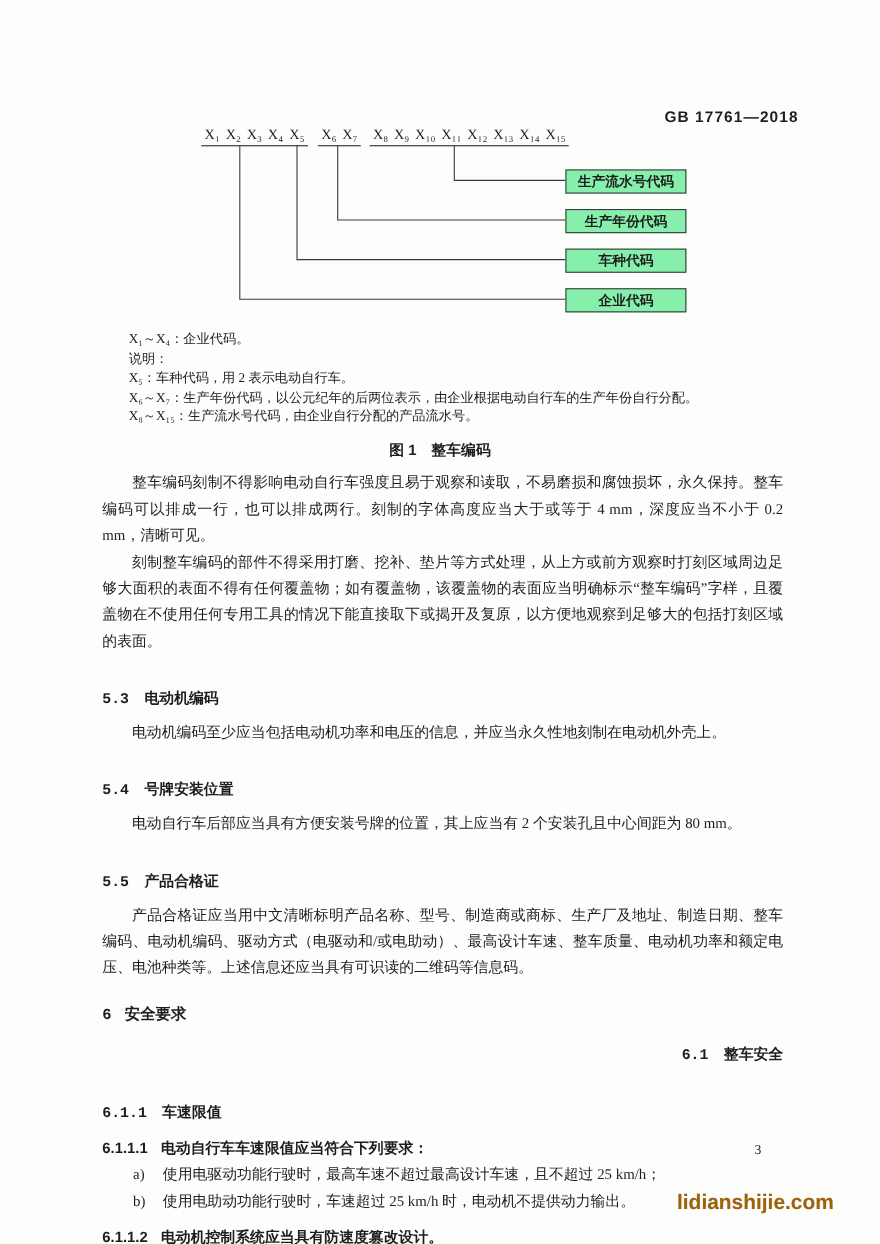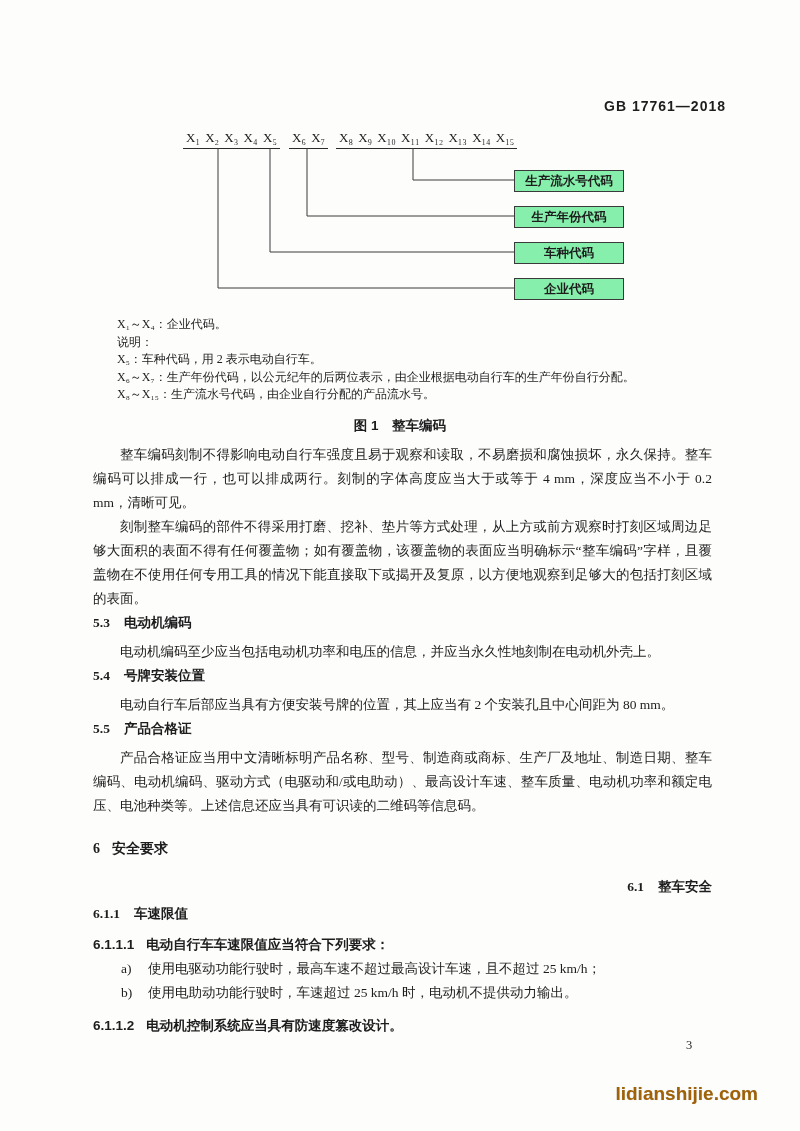--- a/index.html
+++ b/index.html
@@ -11,21 +11,21 @@
     position:relative;overflow:hidden;
   }
   .page-header{
     padding-top:98px;
     text-align:right;
     margin-right:74px;
     font-family:"Liberation Sans","DejaVu Sans",sans-serif;
     font-weight:bold;font-size:14px;letter-spacing:1px;
   }
   
-  .figure{position:relative;height:172px;margin-top:16px;}
+  .figure{position:relative;height:172px;}
   .code-group{
     position:absolute;top:0;
     font-size:13px;white-space:nowrap;
     border-bottom:1px solid #2b2b2b;
     padding:0 3px 2px 3px;
     word-spacing:2px;
   }
   .cg1{left:183px;}
   .cg2{left:260px;}
   .cg3{left:289px;}
@@ -46,22 +46,22 @@
     font-weight:bold;font-size:13.5px;
   }
   
   .para{
     margin:0 88px 0 93px;
     font-size:13.5px;line-height:24px;
     text-indent:2em;text-align:justify;font-family:Liberation Serif, serif;
   }
   .para-first{margin-top:8px;}
   .sec-heading{
-    margin:2px 88px 7px 93px;
-    font-family:Liberation Serif, serif;
+    margin:32px 88px 7px 93px;
+    font-family:Liberation Mono, monospace;
     font-weight:bold;font-size:13.5px;line-height:20px;
   }
   .sec-heading .sec-num{margin-right:14px;}
   .chap-heading{font-size:14px;margin-top:21px;margin-bottom:12px;}
   .chap-heading .sec-num{margin-right:12px;}
   .sub-heading{margin-top:18px;text-align:right;}
   .clause{
     margin:9px 88px 0 93px;
     font-family:"Liberation Sans","DejaVu Sans",sans-serif;
     font-weight:bold;font-size:13.5px;line-height:24px;

